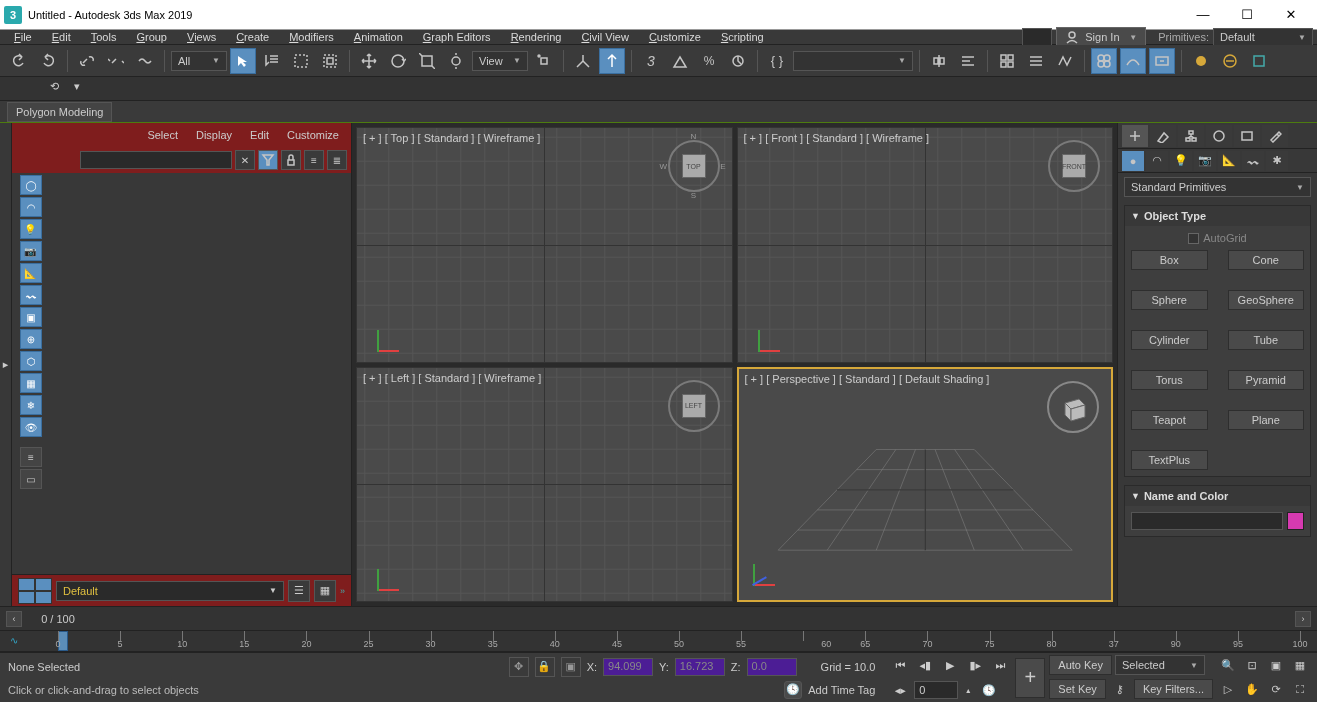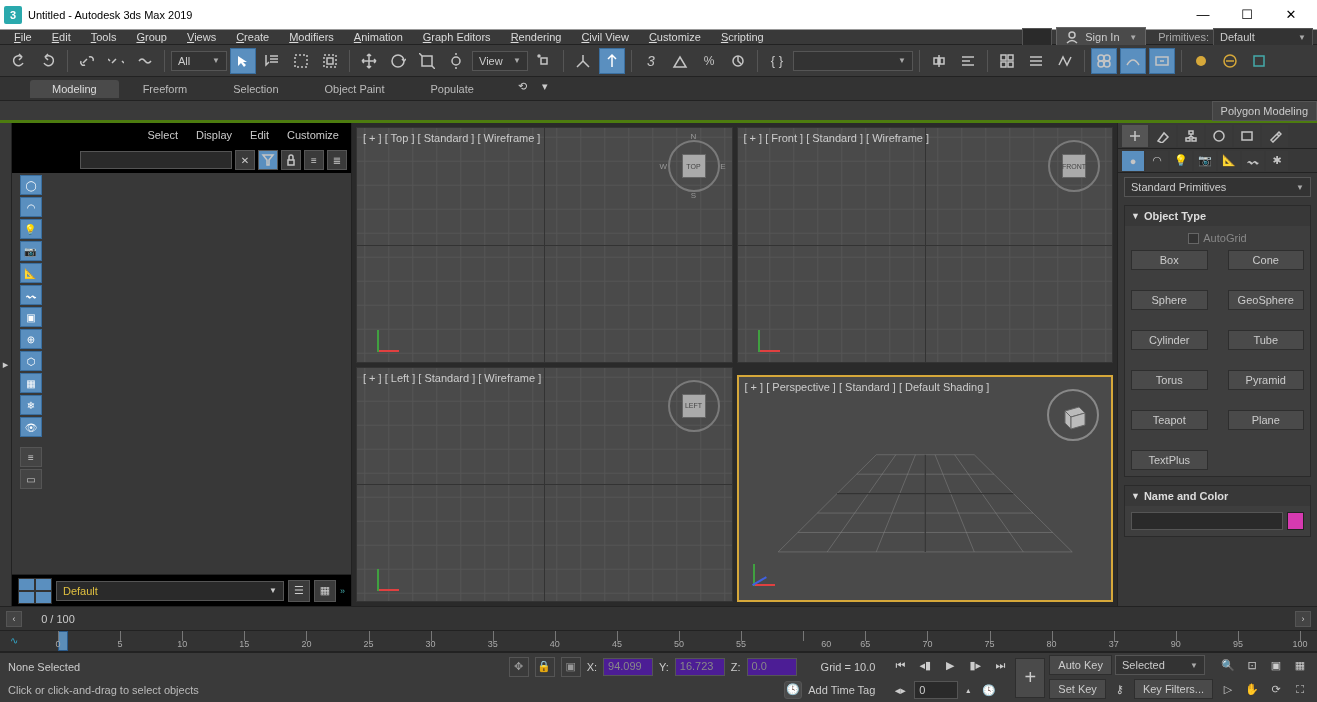--- a/index.html
+++ b/index.html
@@ -32,28 +32,28 @@
 .toolbar .tb-drop .dd { margin-left: auto; font-size: 8px; }
 .toolbar svg { width: 16px; height: 16px; stroke: #c5c5c5; fill: none; stroke-width: 1.5; }
 
 
 .ribbon-tabs { height: 24px; background: #333; border-bottom: 1px solid #222; display: flex; align-items: center; padding-left: 30px; gap: 2px; }
 .ribbon-tabs .rtab { padding: 3px 22px; color: #bbb; cursor: pointer; border-radius: 3px 3px 0 0; }
 .ribbon-tabs .rtab.active { background: #4a4a4a; color: #ddd; }
 .ribbon-tabs .ribbon-icons { margin-left: 20px; display:flex; gap:4px; }
 
 
-.ribbon-sub { height: 22px; background: #3a3a3a; border-bottom: 3px solid #4d7c0f; display: flex; align-items: center; padding-left: 7px; justify-content: flex-end; }
+.ribbon-sub { height: 22px; background: #3a3a3a; border-bottom: 1px solid #4d7c0f; display: flex; align-items: center; padding-left: 7px; }
 .ribbon-sub .rsub-item { padding: 3px 8px; background: #444; border: 1px solid #555; cursor: pointer; color: #ccc; }
 
 
 .workspace { flex: 1; display: flex; overflow: hidden; }
 
 
-.scene-explorer { width: 340px; background: #000000; border-right: 1px solid #222; display: flex; flex-direction: column; }
+.scene-explorer { width: 340px; background: #7f1d1d; border-right: 1px solid #222; display: flex; flex-direction: column; }
 .se-top-menu { height: 24px; display: flex; align-items: center; padding: 0 4px; gap: 2px; justify-content: flex-end; }
 .se-top-menu .sem { padding: 3px 8px; cursor: pointer; color: #ccc; }
 .se-search-row { height: 26px; display: flex; align-items: center; padding: 0 4px; gap: 3px; justify-content: flex-end; }
 .se-search-row input { flex: 0 0 150px; background: #2a2a2a; border: 1px solid #555; color: #ccc; height: 18px; padding: 0 4px; }
 .se-search-row .se-btn { width: 20px; height: 20px; display: flex; align-items: center; justify-content: center; background: #3a3a3a; border: 1px solid #555; cursor: pointer; color: #ccc; font-size: 10px; }
 .se-search-row .se-btn.active { background: #5a8fbf; }
 .se-header-row { height: 22px; background: #404040; border-top: 1px solid #555; border-bottom: 1px solid #555; display: flex; align-items: center; padding: 0 4px; margin-left: 38px; }
 .se-header-row .col1 { flex: 1; display: flex; align-items: center; gap: 2px; }
 .se-header-row .col2 { width: 56px; text-align: right; display: flex; justify-content: flex-end; align-items: center; gap: 2px; }
 .se-body { flex: 1; display: flex; }
@@ -65,21 +65,21 @@
 .se-bottom .layer-btns { width: 34px; height:26px; display:flex; }
 .se-bottom .layer-btns .lb { width:17px; height:13px; background:#5a8fbf; border:1px solid #333; }
 .se-bottom .layer-dd { flex:1; background:#2a2a2a; border:1px solid #555; color:#e0c040; padding:2px 6px; display:flex; align-items:center; height:20px; }
 .se-bottom .layer-dd .dd { margin-left:auto; font-size:8px; color:#ccc; }
 .se-bottom .ico { width:22px; height:22px; display:flex; align-items:center; justify-content:center; border:1px solid #555; background:#3a3a3a; cursor:pointer; color:#ccc; }
 .se-expand { width: 12px; background:#383838; border-right:1px solid #222; display:flex; align-items:center; justify-content:center; cursor:pointer; }
 
 
 .viewports { flex: 1; display: grid; grid-template-columns: 1fr 1fr; grid-template-rows: 1fr 1fr; gap: 4px; padding: 4px; background: #2a2a2a; }
 .viewport { background: #4a4a4a; border: 1px solid #333; position: relative; overflow: hidden; }
-.viewport.active { border: 2px solid #d6a83a; margin-top: 8px; }
+.viewport.active { border: 2px solid #d6a83a; }
 .vp-label { position: absolute; top: 4px; left: 6px; color: #ccc; font-size: 11px; z-index: 5; }
 .vp-label span { cursor: pointer; }
 .vp-grid { position: absolute; inset: 0; background-image:
   linear-gradient(#555 1px, transparent 1px),
   linear-gradient(90deg, #555 1px, transparent 1px);
   background-size: 24px 24px; background-position: center center; }
 .vp-axes { position: absolute; inset: 0; }
 .vp-axes .hax { position: absolute; left: 0; right: 0; top: 50%; height: 1px; background: #333; }
 .vp-axes .vax { position: absolute; top: 0; bottom: 0; left: 50%; width: 1px; background: #333; }
 .vp-gizmo { position: absolute; bottom: 10px; left: 20px; width: 30px; height: 30px; }
@@ -397,27 +397,20 @@
       </svg>
     </div>
   <div class="tb-btn">
       <svg>
         <rect x="3" y="3" width="10" height="10" stroke="#4aa"></rect>
       </svg>
     </div>
 </div>
 
 <div class="ribbon-tabs">
-  <div id="rtabs" style="display: flex; gap: 2px;">
-      <div class="rtab active">Modeling</div>
-      <div class="rtab">Freeform</div>
-      <div class="rtab">Selection</div>
-      <div class="rtab">Object Paint</div>
-      <div class="rtab">Populate</div>
-    </div>
   <div class="ribbon-icons">
     <div class="tb-btn" style="width:20px;height:18px">⟲</div>
     <div class="tb-btn" style="width:20px;height:18px">▾</div>
   </div>
 </div>
 <div class="ribbon-sub">
   <div class="rsub-item">Polygon Modeling</div>
 </div>
 
 <div class="workspace">

